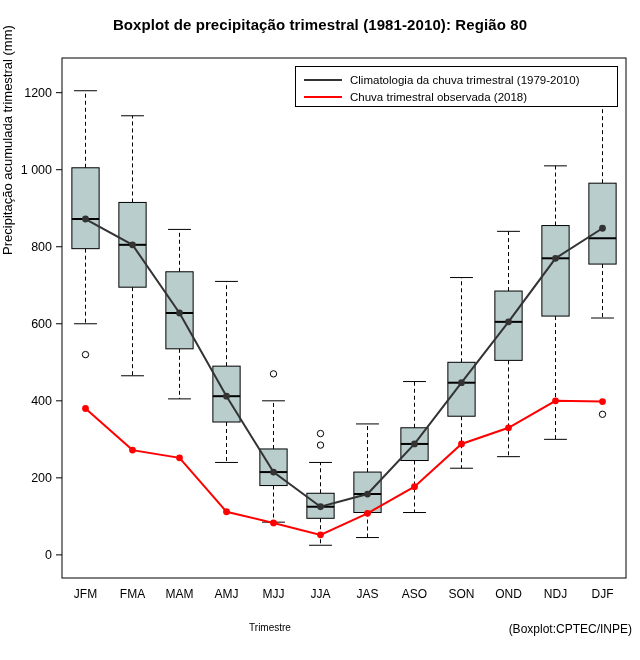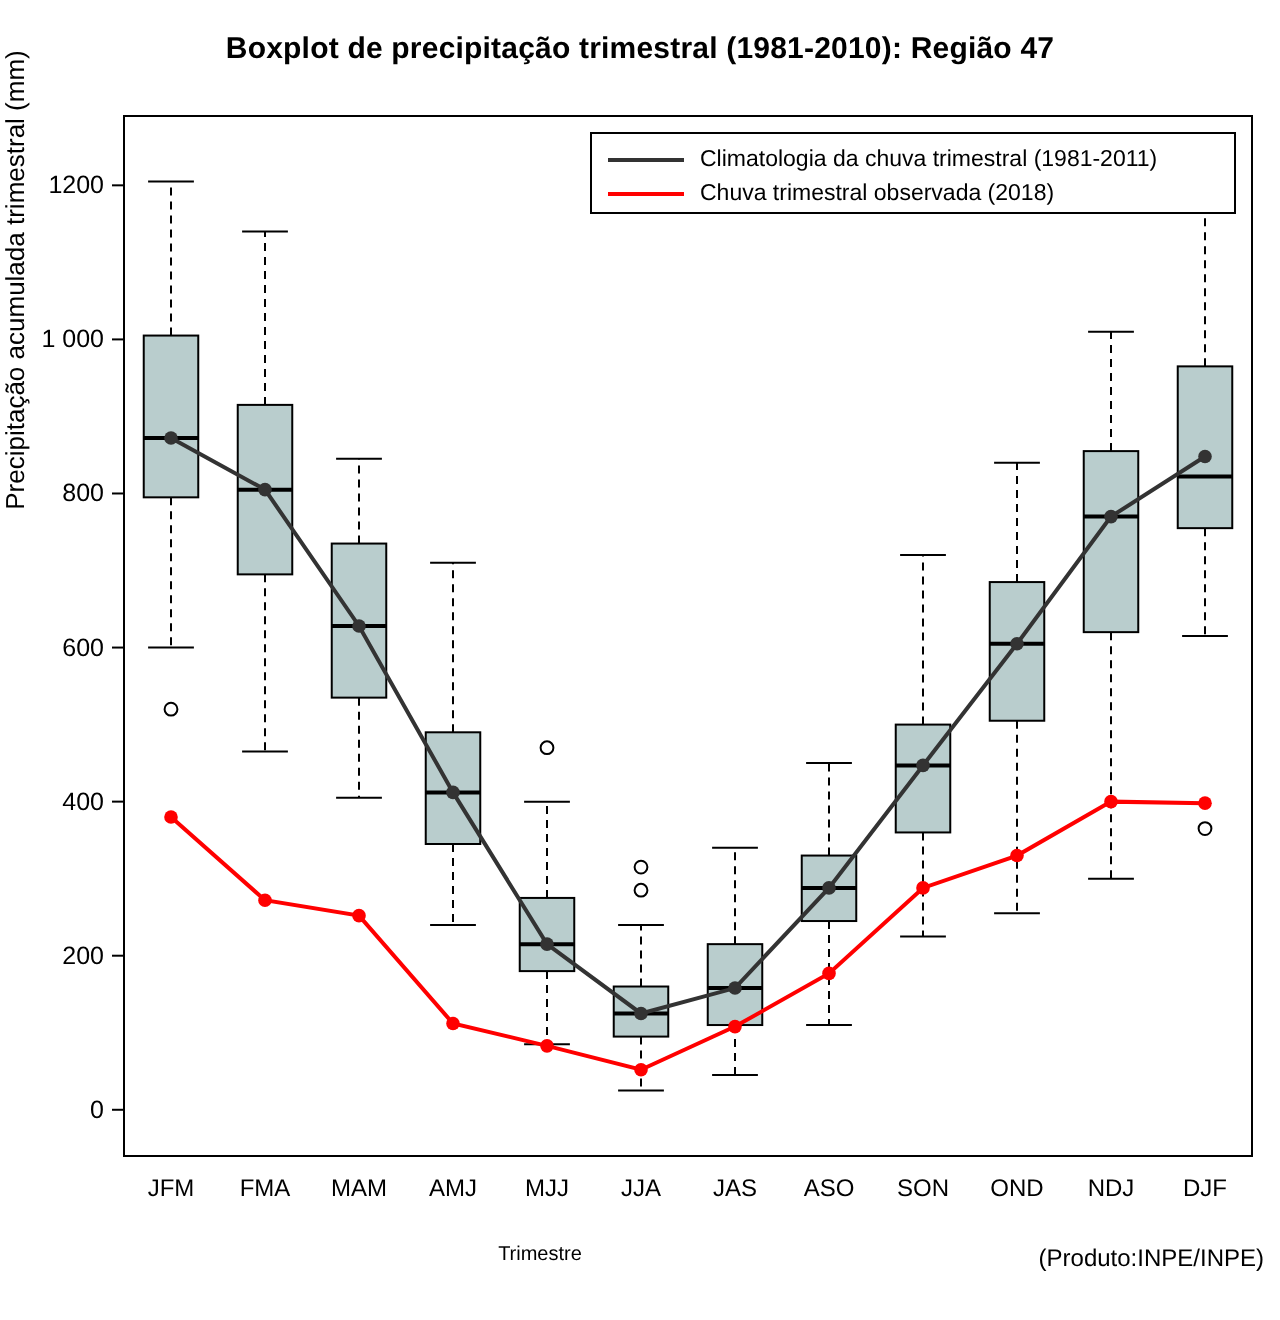--- a/index.html
+++ b/index.html
@@ -87,21 +87,21 @@
     font-size: 11.5px;
     line-height: 12px;
     white-space: nowrap;
   }
 </style>
 </head>
 <body>
 
 <div id="chart-root">
 
-  <div class="chart-title">Boxplot de precipitação trimestral (1981-2010): Região 47</div>
+  <div class="chart-title">Boxplot de precipitação trimestral (1981-2010): Região 80</div>
 
   <div class="y-axis-label">Precipitação acumulada trimestral (mm)</div>
 
   <svg id="plot" width="640" height="660">
       <rect x="62" y="58" width="564" height="520" fill="none" stroke="#000" stroke-width="1"></rect>
       <line x1="56" y1="554.8888888888889" x2="62" y2="554.8888888888889" stroke="#000" stroke-width="1"></line>
       <text x="52" y="558.8888888888889" text-anchor="end" font-family="&quot;Liberation Sans&quot;, sans-serif" font-size="12.5" fill="#000">0</text>
       <line x1="56" y1="477.85185185185185" x2="62" y2="477.85185185185185" stroke="#000" stroke-width="1"></line>
       <text x="52" y="481.85185185185185" text-anchor="end" font-family="&quot;Liberation Sans&quot;, sans-serif" font-size="12.5" fill="#000">200</text>
       <line x1="56" y1="400.8148148148148" x2="62" y2="400.8148148148148" stroke="#000" stroke-width="1"></line>
@@ -251,24 +251,24 @@
       <circle cx="414.5" cy="486.7111111111111" r="3.4" fill="#ff0000"></circle>
       <circle cx="461.5" cy="443.9555555555555" r="3.4" fill="#ff0000"></circle>
       <circle cx="508.5" cy="427.7777777777778" r="3.4" fill="#ff0000"></circle>
       <circle cx="555.5" cy="400.8148148148148" r="3.4" fill="#ff0000"></circle>
       <circle cx="602.5" cy="401.5851851851852" r="3.4" fill="#ff0000"></circle>
     </svg>
 
   <div class="legend-box">
     <div class="legend-row r1">
       <span class="legend-swatch" id="sw0" style="border-top-color: rgb(51, 51, 51);"></span>
-      <span class="legend-text">Climatologia da chuva trimestral (1981-2011)</span>
+      <span class="legend-text">Climatologia da chuva trimestral (1979-2010)</span>
     </div>
     <div class="legend-row r2">
       <span class="legend-swatch" id="sw1" style="border-top-color: rgb(255, 0, 0);"></span>
       <span class="legend-text">Chuva trimestral observada (2018)</span>
     </div>
   </div>
 
   <div class="x-axis-label">Trimestre</div>
-  <div class="source-note">(Produto:INPE/INPE)</div>
+  <div class="source-note">(Boxplot:CPTEC/INPE)</div>
 
 </div>
 
 </body></html>

